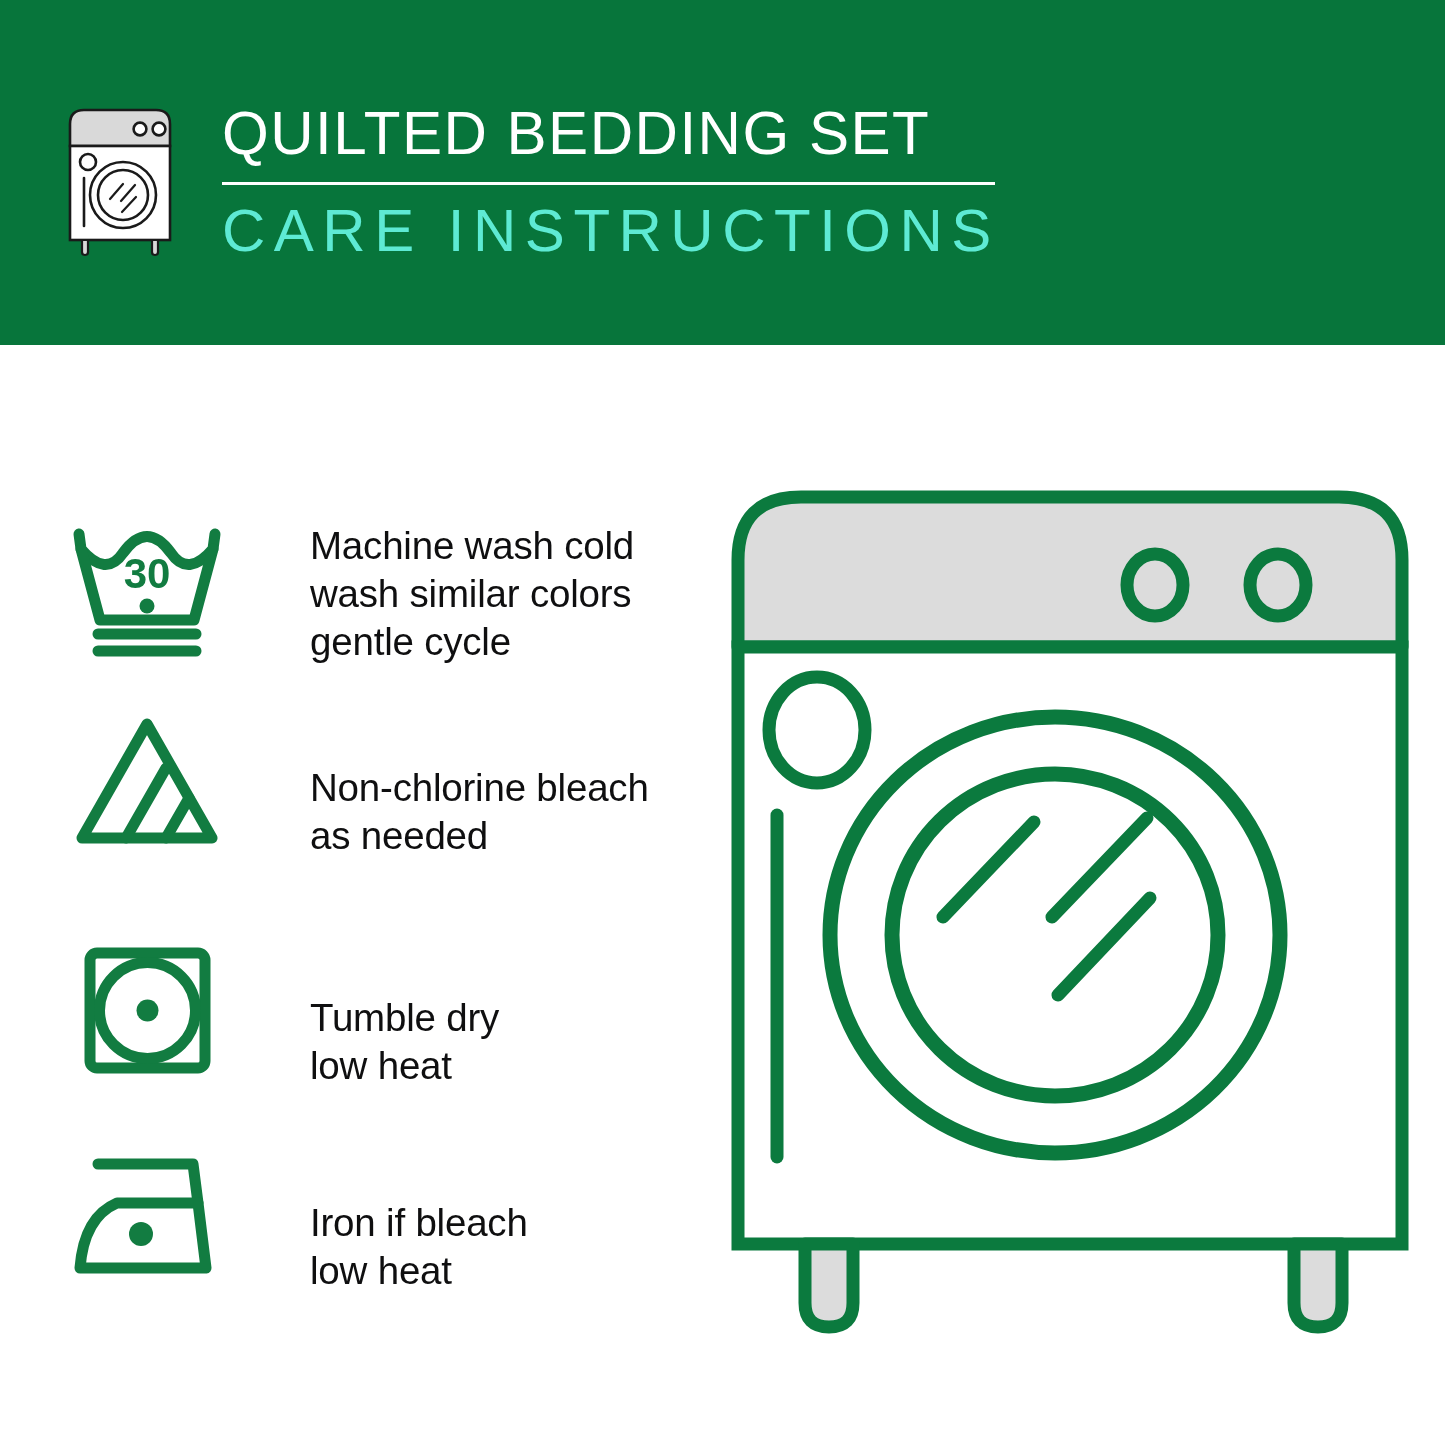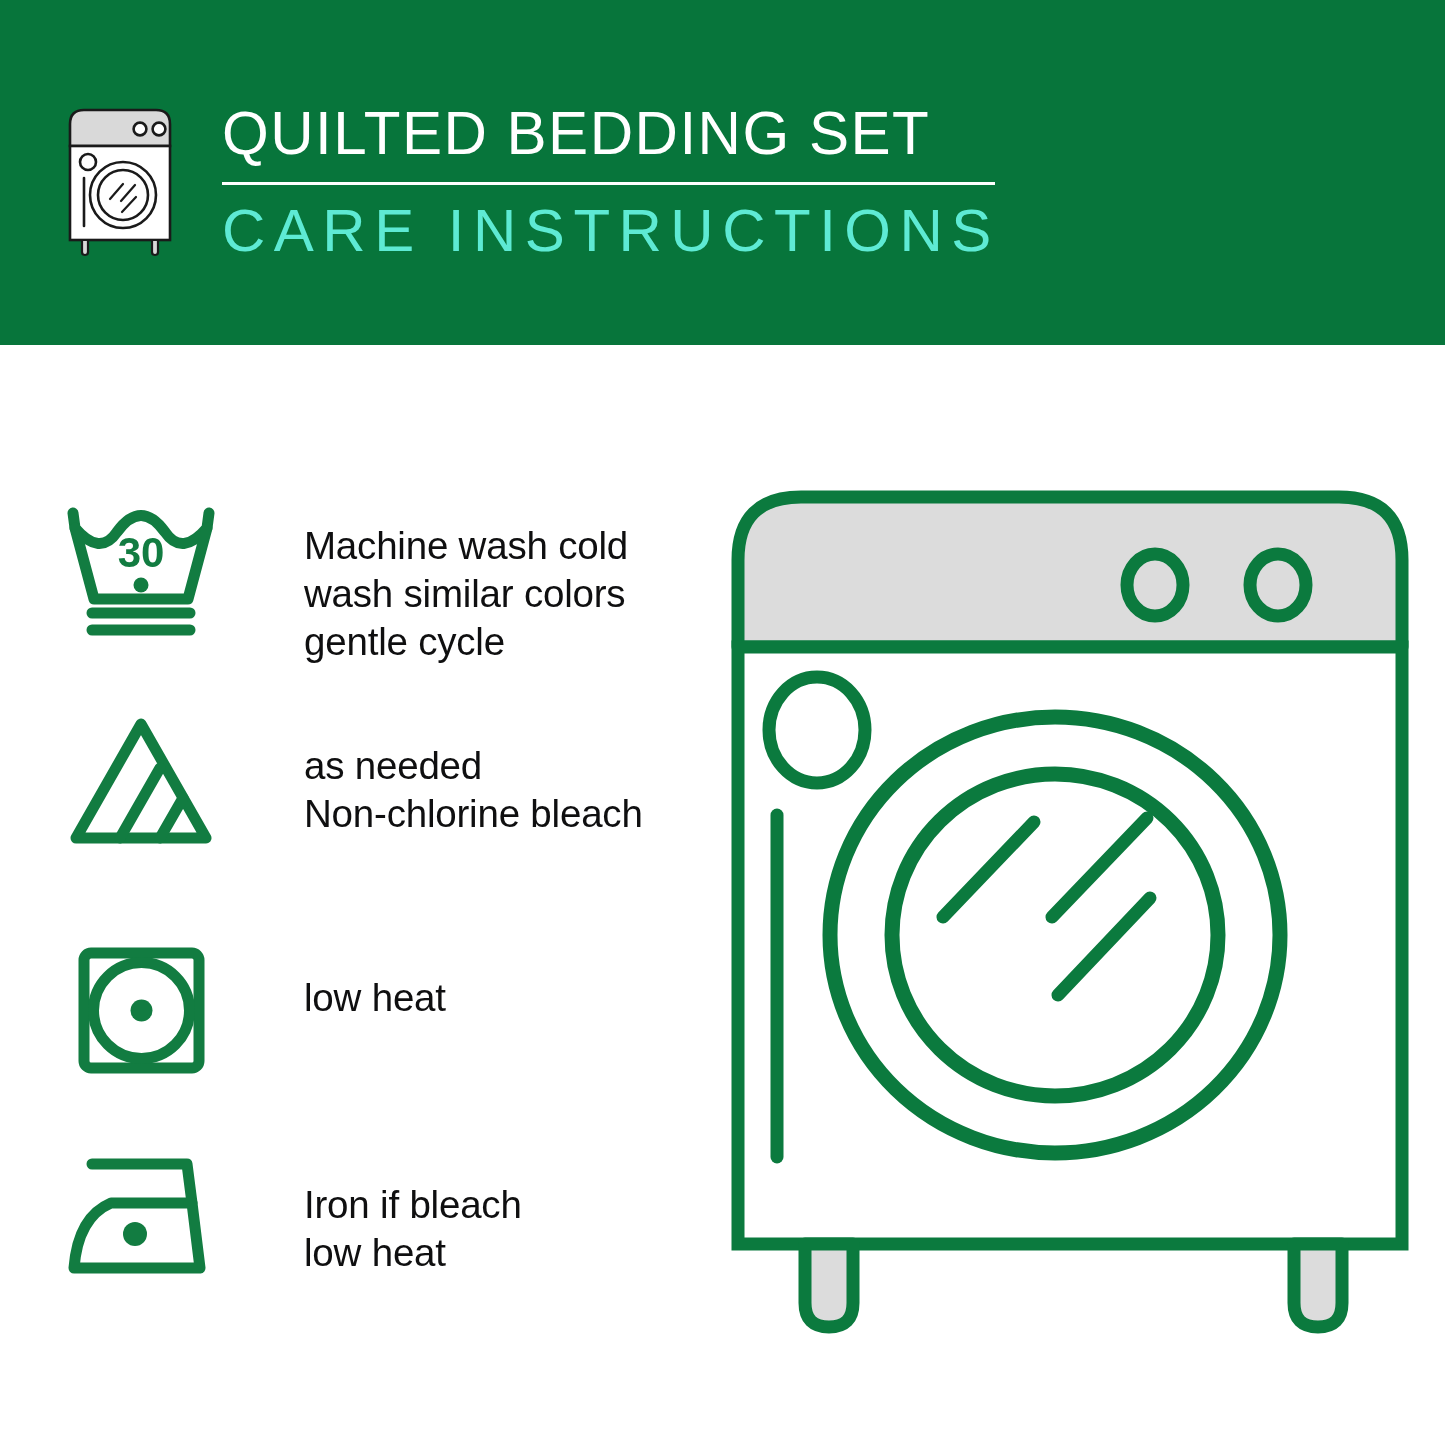--- a/index.html
+++ b/index.html
@@ -78,23 +78,23 @@
 
   
   .care-list {
     position: absolute;
     left: 0;
     top: 470px;
     width: 700px;
   }
   .care-row {
     position: absolute;
-    left: 56px;
+    left: 62px;
     display: flex;
-    align-items: flex-start;
+    align-items: flex-end;
   }
   .care-row .sym {
     width: 170px;
     height: 150px;
     flex: 0 0 auto;
   }
   .care-row .txt {
     margin-left: 78px;
     color: #0F0F10;
     font-size: 38.5px;
@@ -193,36 +193,37 @@
       <div class="sym">
         <svg viewBox="0 0 170 150" xmlns="http://www.w3.org/2000/svg">
           <g fill="none" stroke="#127C41" stroke-width="11" stroke-linecap="round" stroke-linejoin="round">
             <path d="M85 14 L150 128 L20 128 Z"></path>
             <line x1="64" y1="128" x2="104" y2="58"></line>
             <line x1="104" y1="128" x2="127" y2="88"></line>
           </g>
         </svg>
       </div>
       <div class="txt">
+        <span>Non-chlorine bleach</span>
         <span>as needed</span>
-        <span>Non-chlorine bleach</span>
       </div>
     </div>
 
     <div class="care-row" id="care-row-2">
       <div class="sym">
         <svg viewBox="0 0 170 150" xmlns="http://www.w3.org/2000/svg">
           <g fill="none" stroke="#127C41" stroke-width="11" stroke-linejoin="round">
             <rect x="28" y="13" width="115" height="115" rx="7"></rect>
             <circle cx="85.5" cy="70.5" r="48"></circle>
           </g>
           <circle cx="85.5" cy="70.5" r="11" fill="#127C41"></circle>
         </svg>
       </div>
       <div class="txt">
+        <span>Tumble dry</span>
         <span>low heat</span>
       </div>
     </div>
 
     <div class="care-row" id="care-row-3">
       <div class="sym">
         <svg viewBox="0 0 170 150" xmlns="http://www.w3.org/2000/svg">
           <g fill="none" stroke="#127C41" stroke-width="11" stroke-linecap="round" stroke-linejoin="round">
             <path d="M36 19 L131 19 L136 58"></path>
             <path d="M136 58 L144 123 L18 123 Q22 72 55 58 Z"></path>

